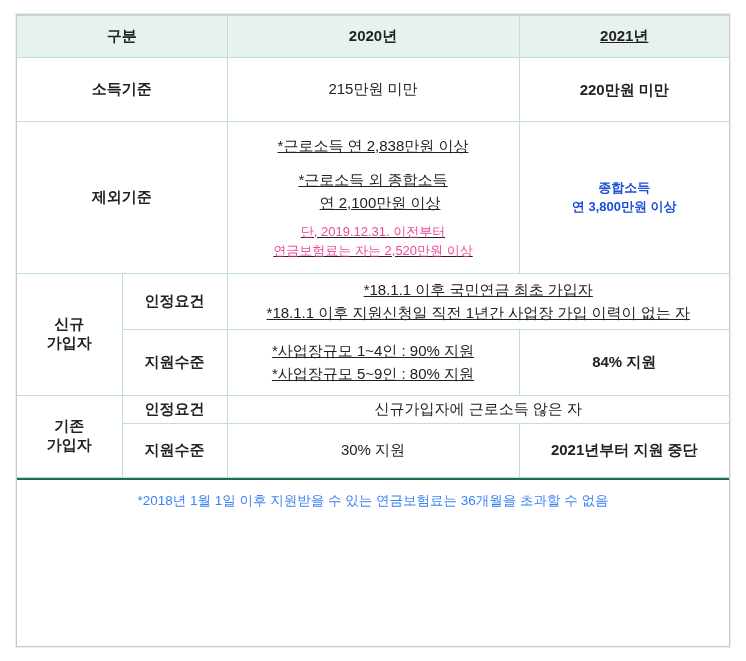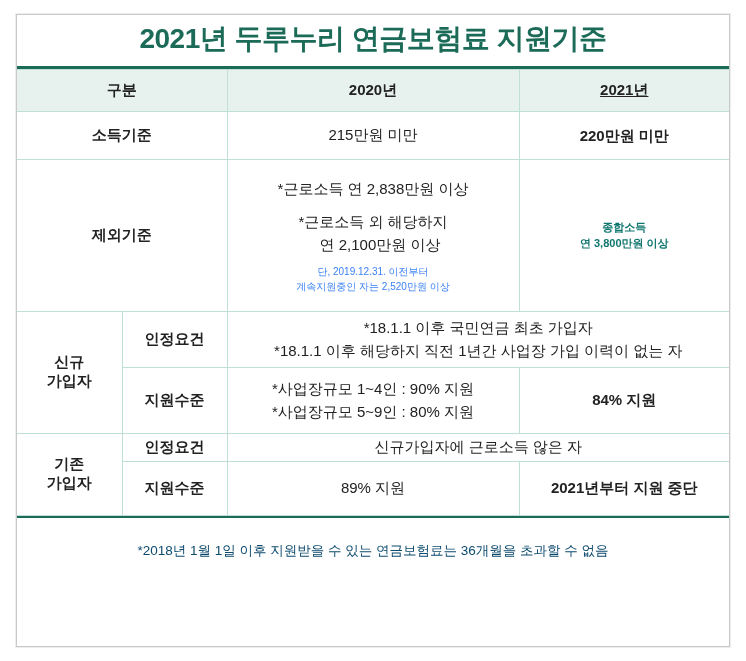--- a/index.html
+++ b/index.html
@@ -76,109 +76,107 @@
   }
   .head-row td:first-child { border-left: none; }
   .head-row td:last-child { border-right: none; text-decoration: underline; }
 
   .rowlabel {
     font-weight: bold;
     font-size: 17px;
     color: #111111;
   }
   .green-lg {
-    color: #0f766e;
-    font-weight: bold;
-    font-size: 11px;
+    color: #1d4ed8;
+    font-weight: bold;
+    font-size: 13px;
     line-height: 1.45;
   }
   .cell-left {
     text-align: left;
     padding-left: 14px;
     line-height: 1.5;
+    text-decoration: underline;
   }
   .small-note {
-    font-size: 10px;
-    color: #3b82f6;
+    font-size: 13px;
+    color: #ec4899;
     line-height: 1.45;
   }
   .lines {
     line-height: 1.55;
   }
   .thick-top td { border-top: 2px solid #1b6b57; }
   .nb-left { border-left: none !important; }
   .nb-right { border-right: none !important; }
 
   
   .footer {
     border-top: 2px solid #1b6b57;
     height: 42px;
     display: flex;
-    align-items: flex-end;
+    align-items: center;
     justify-content: center;
     font-size: 13.5px;
-    color: #0c4a6e;
+    color: #3b82f6;
     background: #ffffff;
   }
   .stack-line { display: block; }
 </style>
 </head>
 <body>
 
 <div class="page">
   <div class="card">
 
-    <div class="title-wrap">
-      <div class="title">2021년 두루누리 연금보험료 지원기준</div>
-    </div>
 
     <table class="main">
       <colgroup>
         <col style="width:105px">
         <col style="width:105px">
         <col style="width:292px">
         <col style="width:210px">
       </colgroup>
       <tbody>
         <tr class="head-row">
           <td colspan="2">구분</td>
           <td>2020년</td>
           <td>2021년</td>
         </tr>
 
         <tr>
-          <td colspan="2" class="rowlabel nb-left" style="height:48px">소득기준</td>
+          <td colspan="2" class="rowlabel nb-left" style="height:64px">소득기준</td>
           <td>215만원 미만</td>
           <td class="green-lg nb-right">220만원 미만</td>
         </tr>
 
         <tr>
           <td colspan="2" class="rowlabel nb-left" style="height:152px">제외기준</td>
           <td class="cell-left">
             <span class="stack-line lines">*근로소득 연 2,838만원 이상</span>
-            <span class="stack-line lines" style="margin-top:10px">*근로소득 외 해당하지</span>
+            <span class="stack-line lines" style="margin-top:10px">*근로소득 외 종합소득</span>
             <span class="stack-line lines" style="padding-left:14px">연 2,100만원 이상</span>
             <span class="stack-line small-note" style="margin-top:9px">단, 2019.12.31. 이전부터</span>
-            <span class="stack-line small-note">계속지원중인 자는 2,520만원 이상</span>
+            <span class="stack-line small-note">연금보험료는 자는 2,520만원 이상</span>
           </td>
           <td class="nb-right">
             <span class="stack-line green-lg">종합소득</span>
             <span class="stack-line green-lg">연 3,800만원 이상</span>
           </td>
         </tr>
 
         <tr class="thick-top">
           <td rowspan="2" class="rowlabel nb-left" style="height:64px">
             <span class="stack-line">신규</span>
             <span class="stack-line">가입자</span>
           </td>
           <td class="rowlabel">인정요건</td>
           <td colspan="2" class="cell-left nb-right">
             <span class="stack-line lines">*18.1.1 이후 국민연금 최초 가입자</span>
-            <span class="stack-line lines">*18.1.1 이후 해당하지 직전 1년간 사업장 가입 이력이 없는 자</span>
+            <span class="stack-line lines">*18.1.1 이후 지원신청일 직전 1년간 사업장 가입 이력이 없는 자</span>
           </td>
         </tr>
 
         <tr>
           <td class="rowlabel" style="height:66px">지원수준</td>
           <td class="cell-left">
             <span class="stack-line lines">*사업장규모 1~4인 : 90% 지원</span>
             <span class="stack-line lines">*사업장규모 5~9인 : 80% 지원</span>
           </td>
           <td class="green-lg nb-right">84% 지원</td>
@@ -188,21 +186,21 @@
           <td rowspan="2" class="rowlabel nb-left" style="height:56px">
             <span class="stack-line">기존</span>
             <span class="stack-line">가입자</span>
           </td>
           <td class="rowlabel">인정요건</td>
           <td colspan="2" class="nb-right">신규가입자에 근로소득 않은 자</td>
         </tr>
 
         <tr>
           <td class="rowlabel" style="height:54px">지원수준</td>
-          <td>89% 지원</td>
+          <td>30% 지원</td>
           <td class="green-lg nb-right">2021년부터 지원 중단</td>
         </tr>
       </tbody>
     </table>
 
     <div class="footer">
       <span>*2018년 1월 1일 이후 지원받을 수 있는 연금보험료는 36개월을 초과할 수 없음</span>
     </div>
 
   </div>

